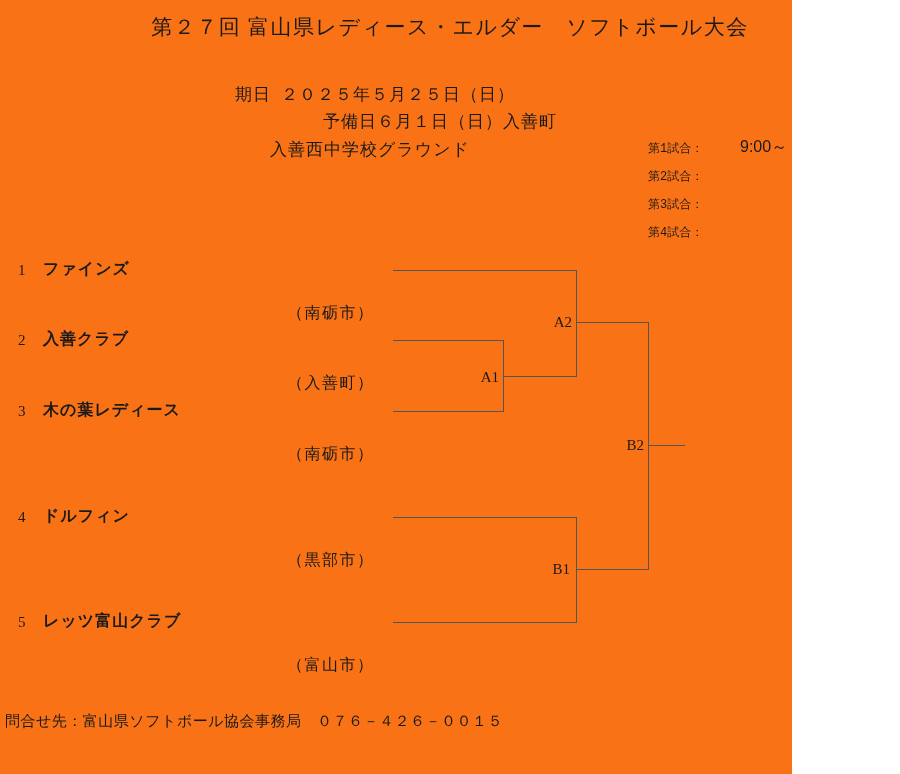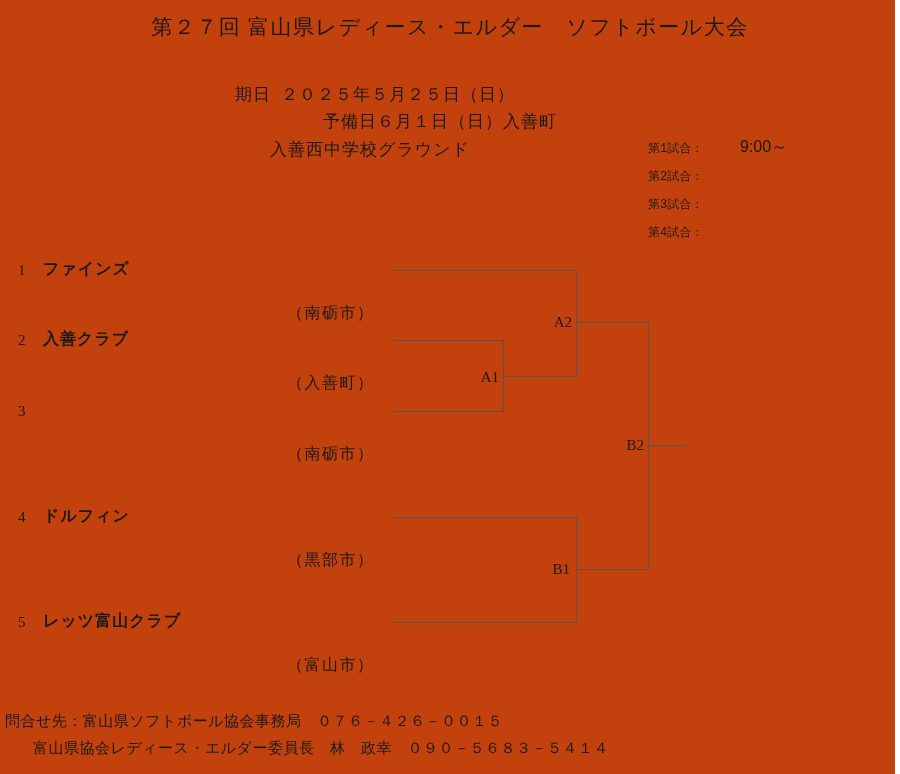--- a/index.html
+++ b/index.html
@@ -1,16 +1,16 @@
 <!DOCTYPE html>
 <html><head>
 <meta charset="utf-8">
 <style>
   html,body{margin:0;padding:0;background:#ffffff;}
-  .page{position:relative;width:895px;height:774px;background:#c2410c;
+  .page{position:relative;width:792px;height:774px;background:#f97316;
         font-family:"Liberation Serif","DejaVu Serif",serif;color:#1a1a1a;overflow:hidden;}
   .abs{position:absolute;white-space:nowrap;}
   .title{left:0;top:13px;width:900px;text-align:center;font-size:21px;letter-spacing:1.5px;}
   .dtext{font-size:17px;letter-spacing:1px;}
   .game-row{height:20px;line-height:20px;}
   .game-label{font-family:Liberation Mono, monospace;font-size:12px;}
   .game-time{font-family:"Liberation Sans","DejaVu Sans",sans-serif;font-size:16px;position:absolute;left:92px;top:0;}
   .team-row{height:22px;line-height:22px;width:600px;}
   .team-seed{position:absolute;left:18px;font-size:15px;}
   .team-name{position:absolute;left:43px;font-family:Liberation Mono, monospace;
@@ -55,20 +55,21 @@
     <span class="team-name">ファインズ</span>
     <span class="team-loc">（南砺市）</span>
   </div>
   <div class="abs team-row" style="left:0;top:329px;">
     <span class="team-seed">2</span>
     <span class="team-name">入善クラブ</span>
     <span class="team-loc">（入善町）</span>
   </div>
   <div class="abs team-row" style="left:0;top:400px;">
     <span class="team-seed">3</span>
+    <span class="team-name">木の葉レディース</span>
     <span class="team-loc">（南砺市）</span>
   </div>
   <div class="abs team-row" style="left:0;top:506px;">
     <span class="team-seed">4</span>
     <span class="team-name">ドルフィン</span>
     <span class="team-loc">（黒部市）</span>
   </div>
   <div class="abs team-row" style="left:0;top:611px;">
     <span class="team-seed">5</span>
     <span class="team-name">レッツ富山クラブ</span>
@@ -88,15 +89,14 @@
   <div class="bline h" style="left:576px;top:569px;width:73px;"></div>
   <div class="bline v" style="left:648px;top:322px;height:248px;"></div>
   <div class="bline h" style="left:648px;top:445px;width:37px;"></div>
 
   <div class="mlabel" style="left:455px;top:366px;">A1</div>
   <div class="mlabel" style="left:528px;top:311px;">A2</div>
   <div class="mlabel" style="left:526px;top:558px;">B1</div>
   <div class="mlabel" style="left:600px;top:434px;">B2</div>
 
   <div class="abs footer-line" style="left:5px;top:712px;">問合せ先：富山県ソフトボール協会事務局　０７６－４２６－００１５</div>
-  <div class="abs footer-line" style="left:33px;top:739px;">富山県協会レディース・エルダー委員長　林　政幸　０９０－５６８３－５４１４</div>
 
 </div>
 
 </body></html>

